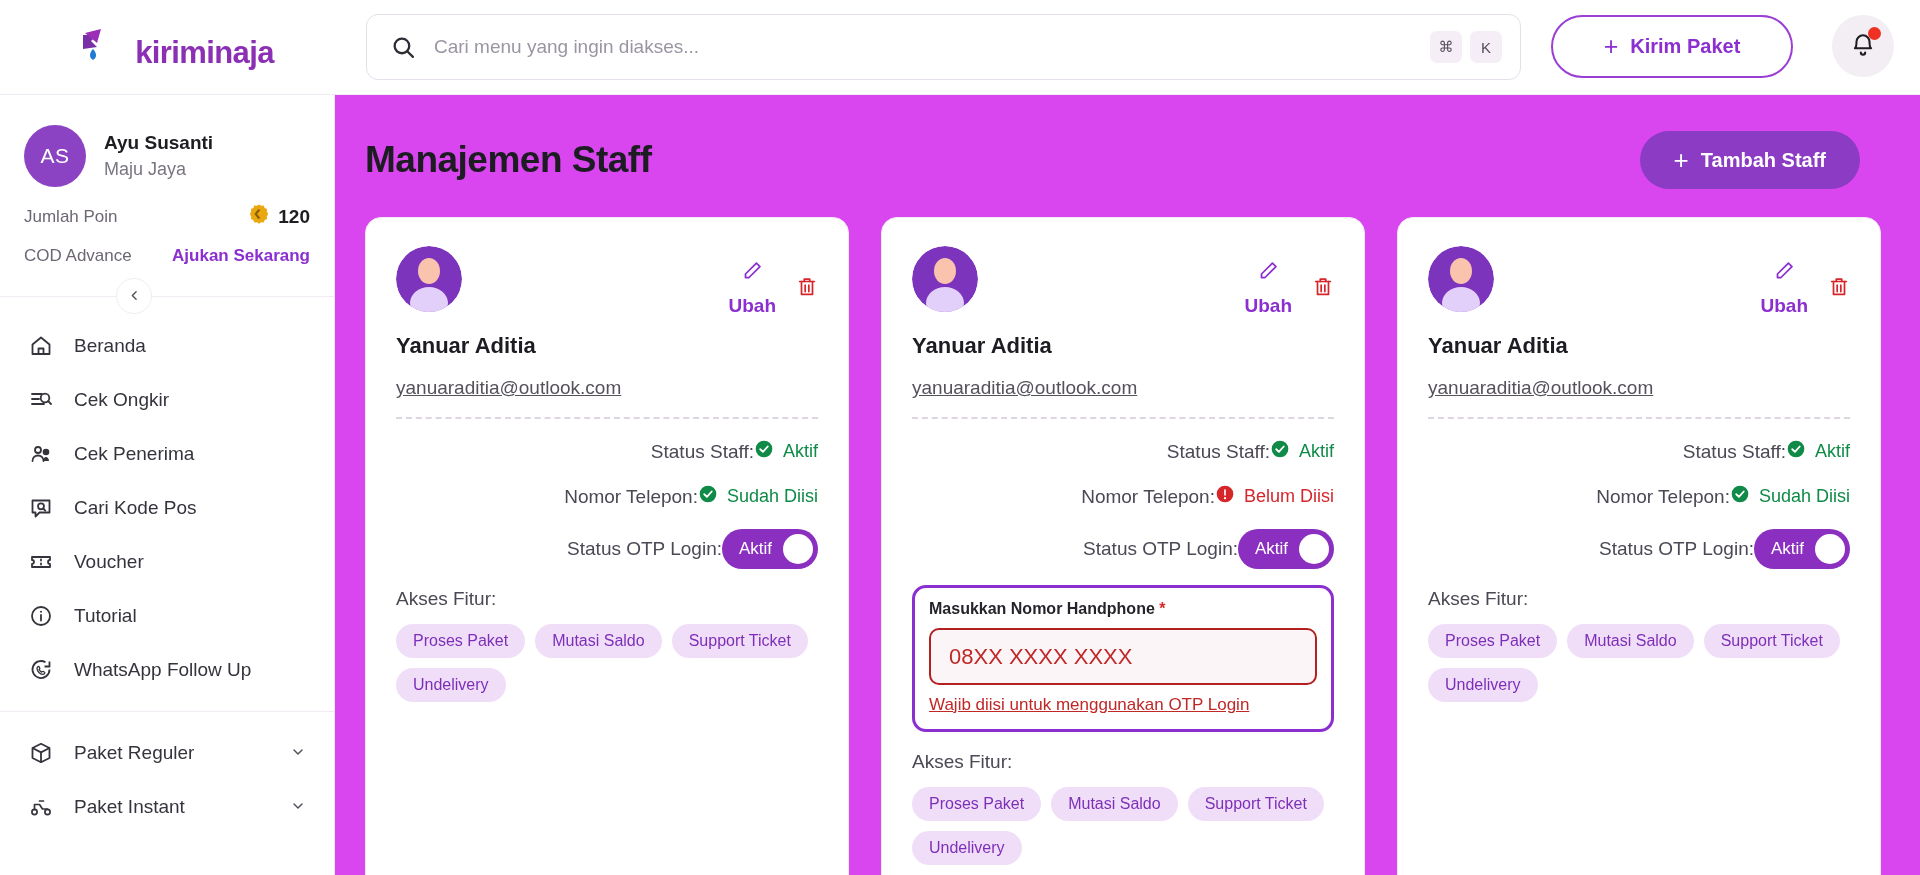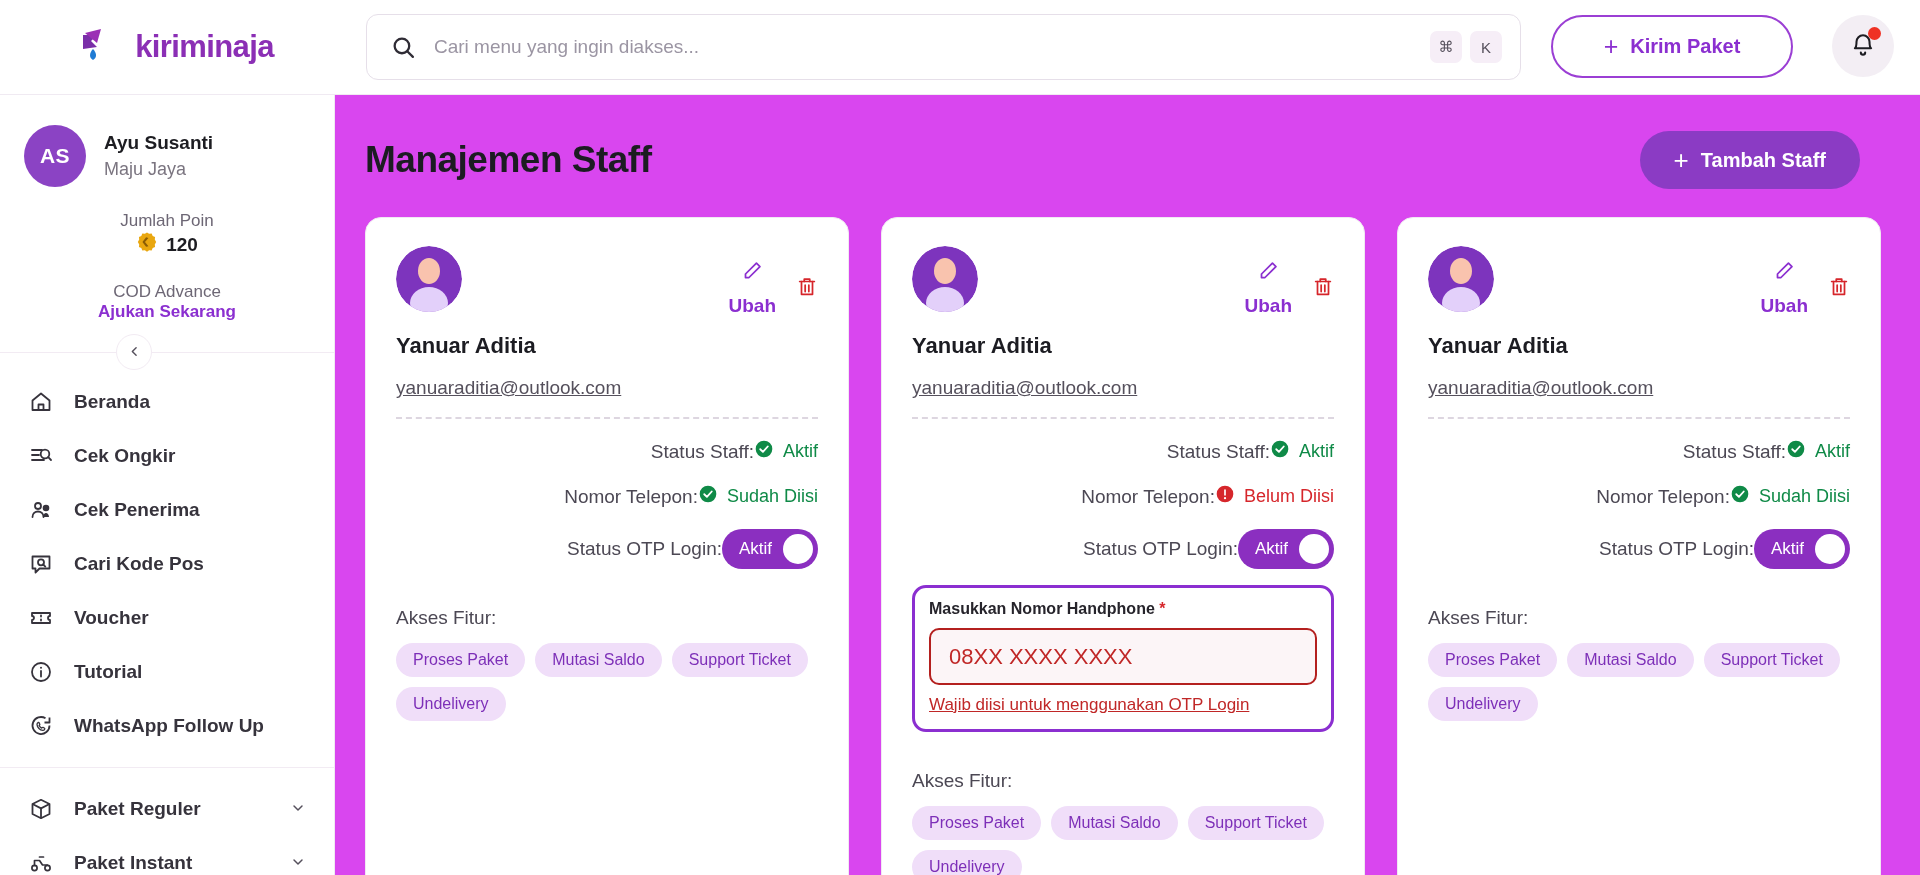--- a/index.html
+++ b/index.html
@@ -17,21 +17,21 @@
     background: #ffffff;
     border-bottom: 1px solid #f0eaf2;
     display: flex; align-items: center;
     z-index: 20;
   }
   .logo-area {
     width: 335px; height: 95px;
     display: flex; align-items: center; justify-content: center;
     padding-left: 10px;
   }
-  .logo { display: flex; align-items: center; gap: 20px; }
+  .logo { display: flex; align-items: flex-end; gap: 20px; }
   .logo-text {
     font-size: 31px; font-weight: bold; letter-spacing: -0.6px;
     color: #8b2fb5;
   }
 
   .search-wrap {
     position: absolute; left: 366px; top: 14px;
     width: 1155px; height: 66px;
     border: 1px solid #e6dfe9; border-radius: 12px;
     background: #fff;
@@ -84,49 +84,49 @@
     width: 335px; height: 780px;
     background: #ffffff;
     border-right: 1px solid #f0eaf2;
     overflow: hidden;
   }
   .profile { display: flex; align-items: center; gap: 18px; padding: 30px 24px 0 24px; }
   .avatar-initials {
     width: 62px; height: 62px; border-radius: 50%;
     background: #8b43c4; color: #fff;
     display: flex; align-items: center; justify-content: center;
-    font-size: 21px; font-weight: 700; letter-spacing: 0.5px;
+    font-size: 21px; font-weight: 400; letter-spacing: 0.5px;
     flex: none;
   }
   .profile-name { font-size: 19px; font-weight: bold; color: #1d1d22; line-height: 1.4; }
   .profile-company { font-size: 18px; color: #7b7580; line-height: 1.4; }
 
   .meta-row {
     display: flex; align-items: center; justify-content: space-between;
-    padding: 0 24px; margin-top: 24px;
-    font-size: 17px; color: #6d6775; flex-direction: column;
+    padding: 0 24px; margin-top: 16px;
+    font-size: 17px; color: #6d6775;
   }
   .meta-row:first-of-type { margin-top: 26px; }
   .points { display: flex; align-items: center; gap: 8px; }
   .points-value { font-size: 19px; font-weight: bold; color: #1d1d22; }
   .link-purple { color: #8b2fd0; font-size: 17px; font-weight: bold; cursor: pointer; }
 
   .collapse-divider {
     position: relative; margin-top: 30px;
     height: 1px; background: #f2ebf3;
   }
   .collapse-btn {
     position: absolute; left: 116px; top: -18px;
     width: 36px; height: 36px; border-radius: 50%;
     background: #fff; border: 1px solid #f2ebf3;
     display: flex; align-items: center; justify-content: center;
     cursor: pointer; color: #55505c; font-size: 15px;
   }
 
-  .nav { padding: 22px 0 0 0; font-weight: bold; }
+  .nav { padding: 22px 0 0 0; }
   .nav-item {
     display: flex; align-items: center; gap: 20px;
     height: 54px; padding: 0 28px;
     font-size: 19px; color: #36333c; cursor: pointer;
   }
   .nav-icon { width: 26px; height: 26px; flex: none; display: flex; align-items: center; justify-content: center; }
   .nav-label { flex: 1; }
   .nav-chev { color: #55505c; font-size: 14px; }
   .nav-sep { height: 1px; background: #f2ebf3; margin: 14px 0; }
 
@@ -193,21 +193,21 @@
   }
   .toggle-label {
     color: #fff; font-size: 17px; font-weight: 500;
     position: absolute; left: 17px;
   }
   .toggle-knob {
     width: 30px; height: 30px; border-radius: 50%;
     background: #fff; position: absolute; right: 5px;
   }
 
-  .akses-label { font-size: 19px; color: #4c4854; margin-top: 38px; }
+  .akses-label { font-size: 19px; color: #4c4854; margin-top: 19px; }
   .chips { display: flex; flex-wrap: wrap; gap: 10px; margin-top: 14px; }
   .chip {
     background: #f0def9; color: #7d2fb8;
     font-size: 16px; font-weight: 500;
     border-radius: 20px; padding: 8px 17px;
   }
 
   
   .phone-block {
     border: 3px solid #8b2fd0; border-radius: 14px;

